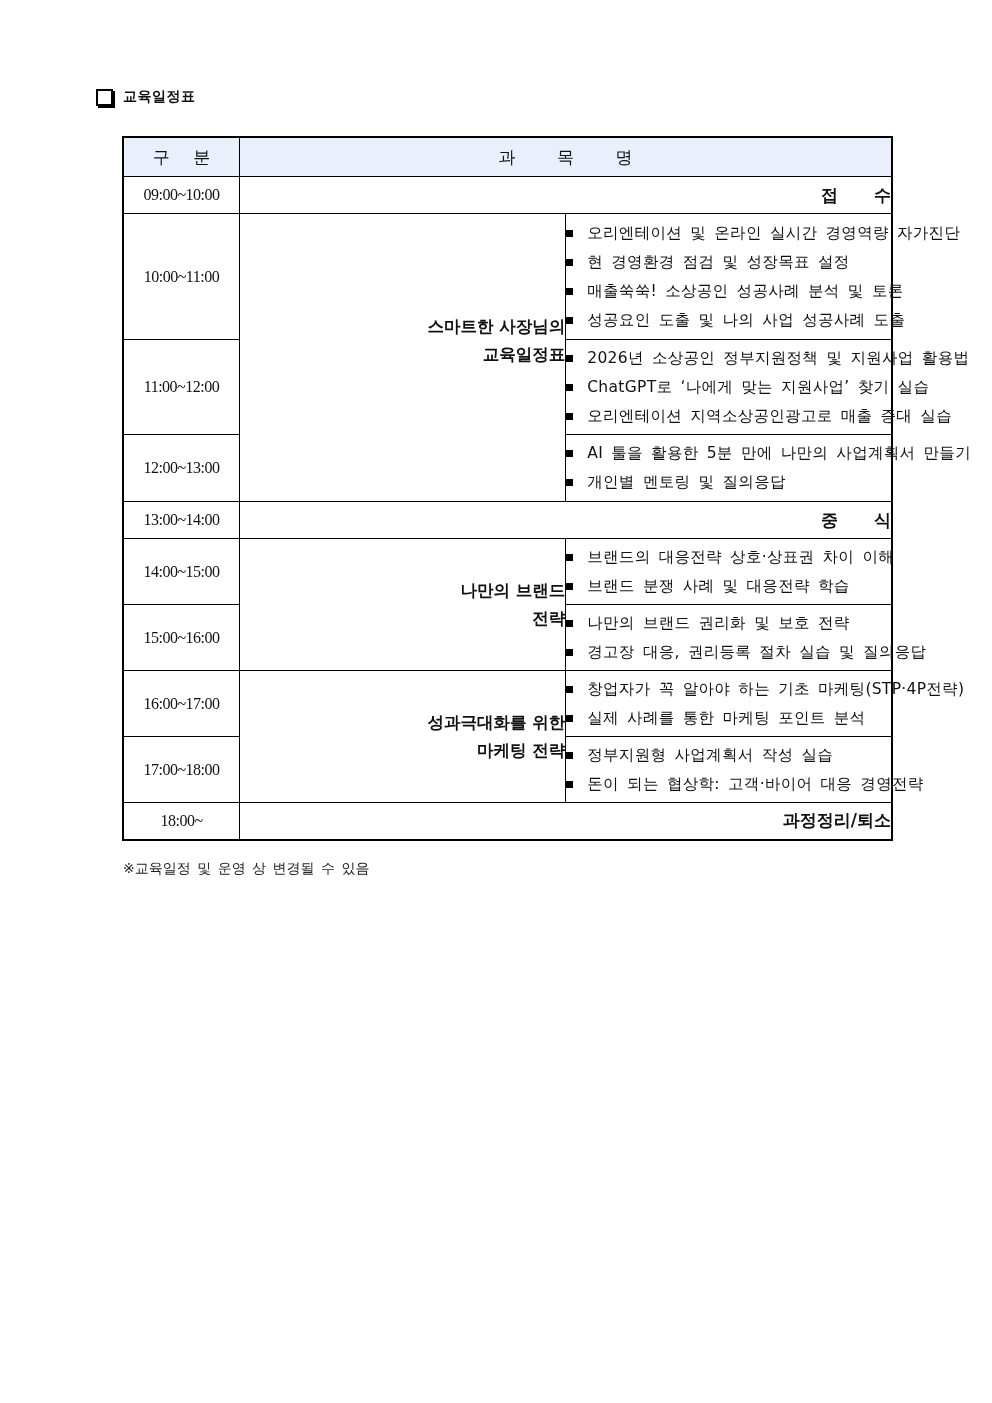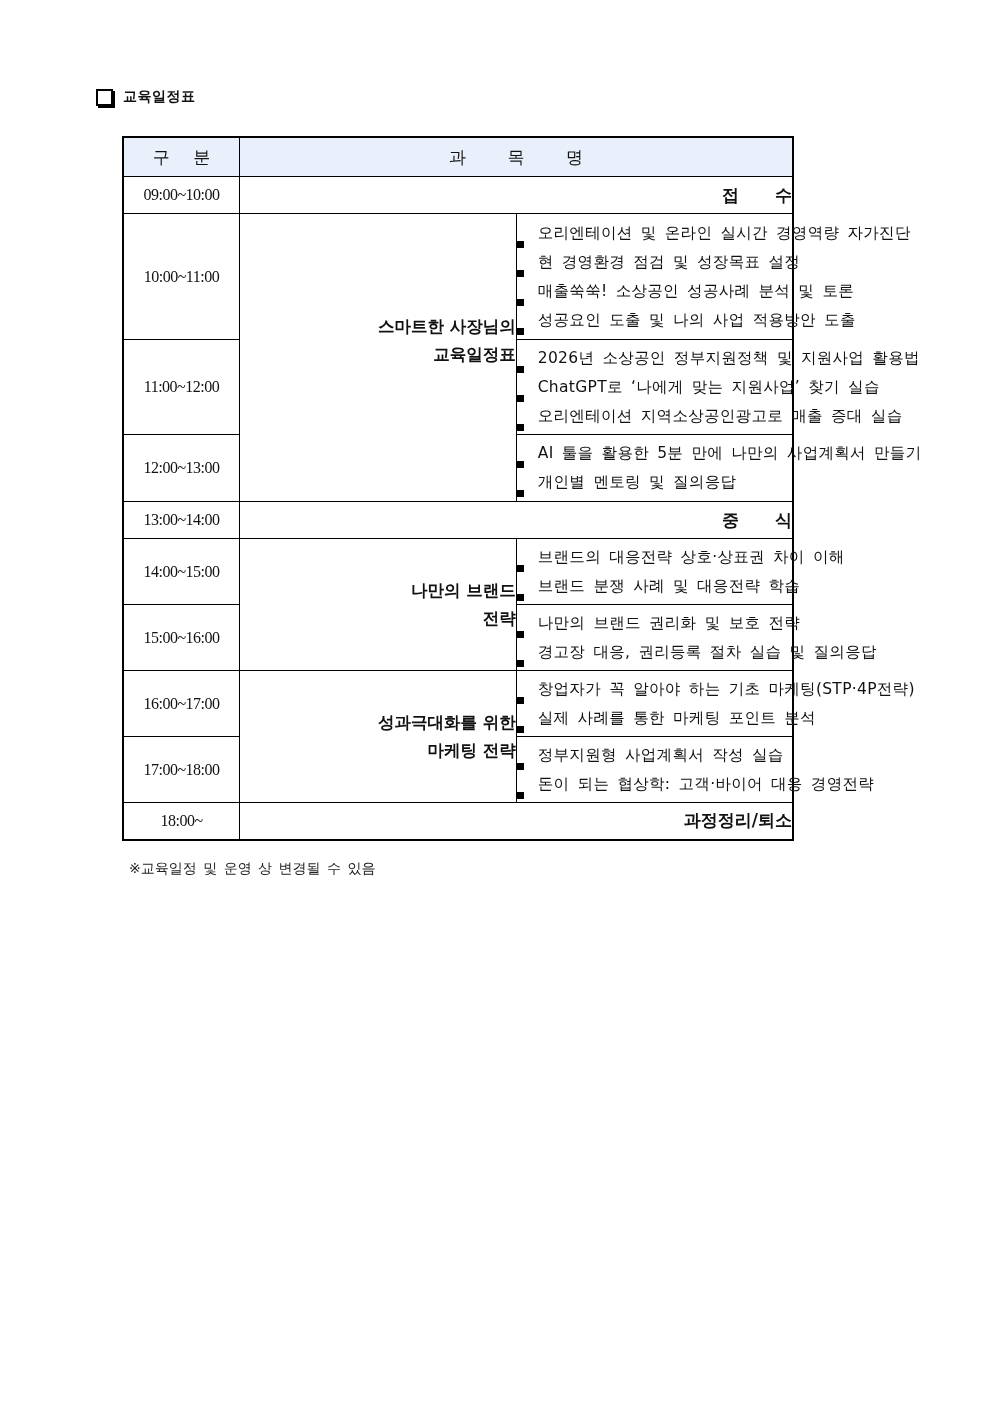--- a/index.html
+++ b/index.html
@@ -1,33 +1,33 @@
 <!DOCTYPE html>
 <html><head>
 <meta charset="utf-8">
 <style>
   html, body { margin: 0; padding: 0; background: #ffffff; }
   body { width: 992px; height: 1403px; position: relative; font-family: "DejaVu Serif", "Liberation Serif", serif; color: #111; }
   .section-title { position: absolute; left: 96px; top: 88px; display: flex; align-items: center; gap: 10px; }
   .checkbox-icon { width: 13px; height: 13px; border: 2px solid #000; box-shadow: 2px 2px 0 #000; background: #fff; display: inline-block; }
   .title-text { font-family: "DejaVu Sans", sans-serif; font-weight: bold; font-size: 14px; letter-spacing: 0.5px; }
-  table.schedule { position: absolute; left: 122px; top: 136px; width: 672px; border-collapse: collapse; border: 2.5px solid #000; table-layout: fixed; }
+  table.schedule { position: absolute; left: 122px; top: 136px; width: 771px; border-collapse: collapse; border: 2.5px solid #000; table-layout: fixed; }
   table.schedule td, table.schedule th { border: 1px solid #000; padding: 0; }
   th { background: #e9f0fb; height: 38px; font-weight: normal; font-family: "DejaVu Sans", sans-serif; font-size: 17px; }
   th.h-time { width: 115px; word-spacing: 18px; }
   th.h-subject { word-spacing: 36px; }
   td.time { width: 115px; text-align: center; font-size: 16px; font-family: Liberation Serif, serif; letter-spacing: -0.5px; }
   td.cat { width: 168px; text-align: right; font-family: "DejaVu Sans", sans-serif; font-weight: bold; font-size: 16.5px; line-height: 28px; vertical-align: middle; }
   td.span { text-align: right; font-family: "DejaVu Sans", sans-serif; font-weight: bold; font-size: 17px; word-spacing: 30px; }
   td.span.tight { word-spacing: 0; }
   td.items { padding: 4px 0 4px 8px; }
   ul { list-style: none; margin: 0; padding: 0; }
-  li { font-family: "DejaVu Sans", sans-serif; font-size: 15.5px; line-height: 29px; display: flex; align-items: flex-end; white-space: nowrap; letter-spacing: 0.3px; word-spacing: 3px; }
+  li { font-family: "DejaVu Sans", sans-serif; font-size: 15.5px; line-height: 29px; display: flex; align-items: center; white-space: nowrap; letter-spacing: 0.3px; word-spacing: 3px; }
   .bullet-icon { width: 7px; height: 7px; background: #000; display: inline-block; margin-right: 14px; flex: none; }
-  .footnote { position: absolute; left: 123px; top: 860px; font-family: "DejaVu Sans", sans-serif; font-size: 14px; color: #222; word-spacing: 2px; margin-left: 6px; }
+  .footnote { position: absolute; left: 123px; top: 860px; font-family: "DejaVu Sans", sans-serif; font-size: 14px; color: #222; word-spacing: 2px; }
 </style>
 </head>
 <body>
 
 <div class="section-title">
   <span class="checkbox-icon"></span>
   <span class="title-text">교육일정표</span>
 </div>
 
 <table class="schedule">
@@ -59,21 +59,21 @@
         <li>
               <span class="bullet-icon"></span>
               <span>현 경영환경 점검 및 성장목표 설정</span>
             </li>
         <li>
               <span class="bullet-icon"></span>
               <span>매출쑥쑥! 소상공인 성공사례 분석 및 토론</span>
             </li>
         <li>
               <span class="bullet-icon"></span>
-              <span>성공요인 도출 및 나의 사업 적용방안 도출</span>
+              <span>성공요인 도출 및 나의 사업 성공사례 도출</span>
             </li>
       </ul>
     </td>
   </tr>
 
   <tr style="height:95px">
     <td class="time">11:00~12:00</td>
     <td class="items">
       <ul>
         <li>

